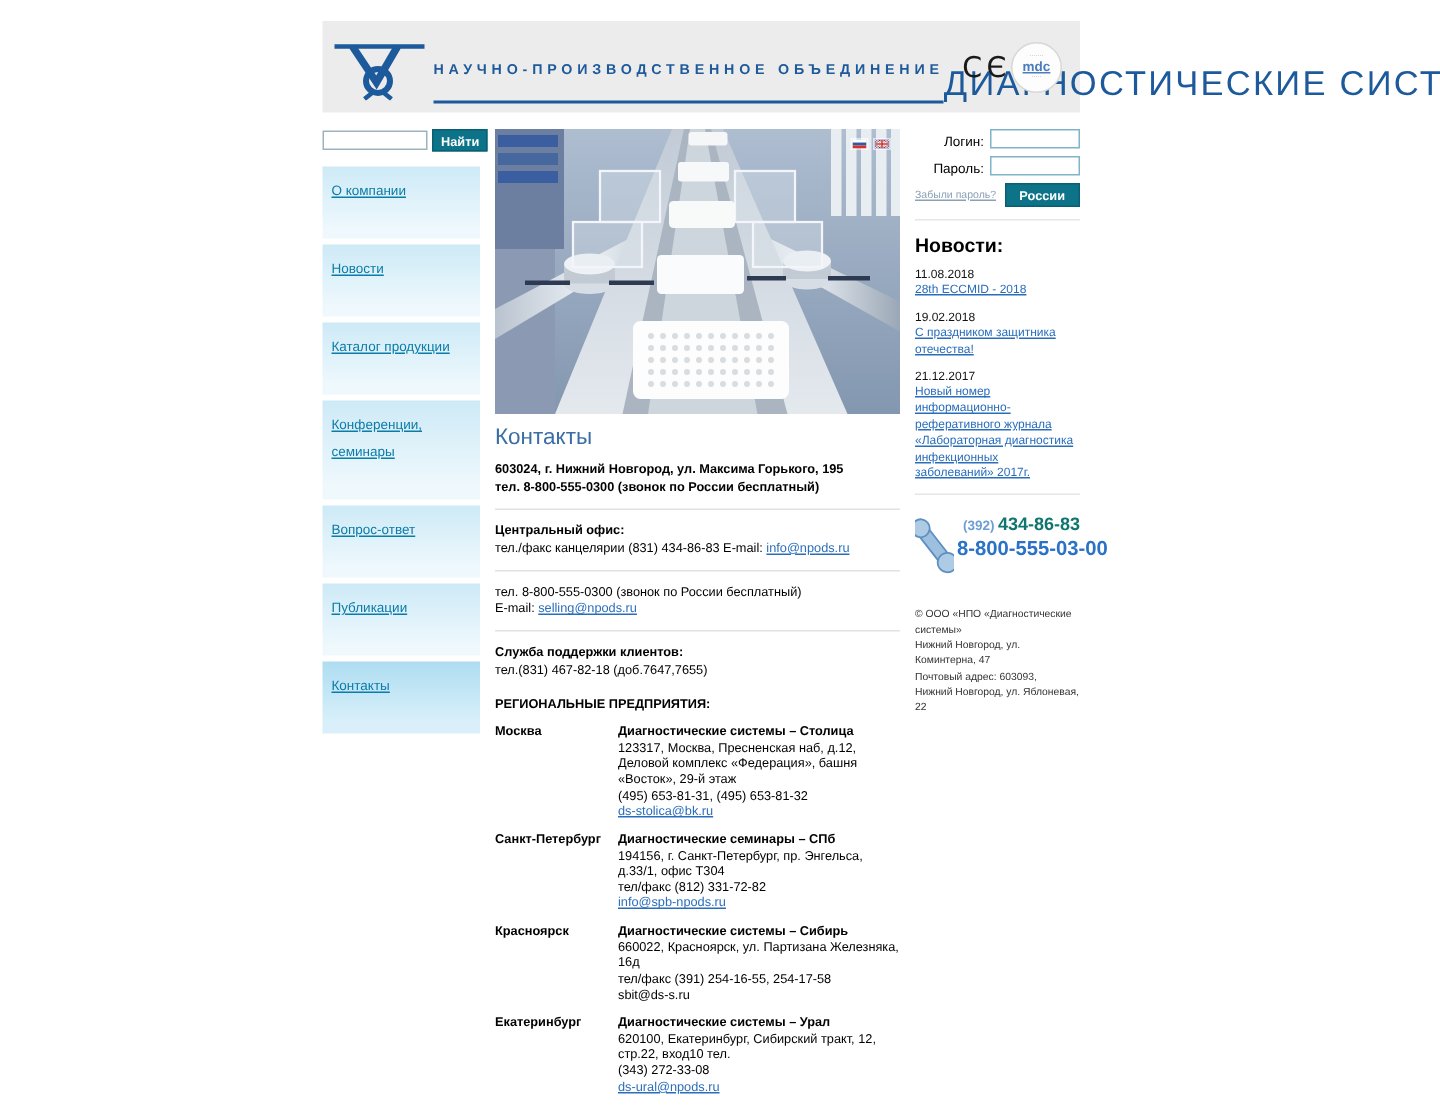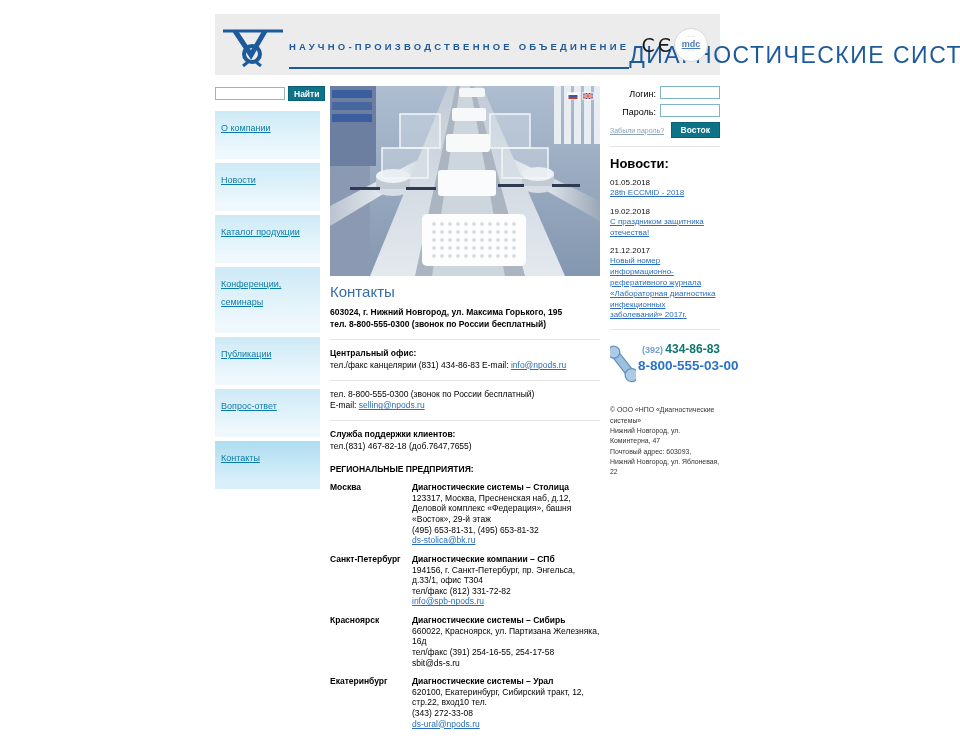--- a/index.html
+++ b/index.html
@@ -113,22 +113,22 @@
     <aside class="sidebar">
       <form class="search">
         <input type="text" style="">
         <button type="submit">Найти</button>
       </form>
       <nav id="menu">
           <div class="menu-item"><a href="#">О компании</a></div>
           <div class="menu-item"><a href="#">Новости</a></div>
           <div class="menu-item"><a href="#">Каталог продукции</a></div>
           <div class="menu-item"><a href="#">Конференции, семинары</a></div>
+          <div class="menu-item"><a href="#">Вопрос-ответ</a></div>
           <div class="menu-item"><a href="#">Публикации</a></div>
-          <div class="menu-item"><a href="#">Вопрос-ответ</a></div>
           <div class="menu-item active"><a href="#">Контакты</a></div>
         </nav>
     </aside>
 
     <main class="main">
 
       <div class="hero">
         <svg class="scene" width="270" height="190" viewBox="0 0 270 190">
           <defs>
             <linearGradient id="bg" x1="0" y1="0" x2="0" y2="1">
@@ -304,21 +304,21 @@
               <div class="reg-details">
                 <div class="reg-name">Диагностические системы – Столица</div>
                 <div class="reg-line"><span>123317, Москва, Пресненская наб, д.12, Деловой комплекс «Федерация», башня «Восток», 29-й этаж</span></div>
                 <div class="reg-line"><span>(495) 653-81-31, (495) 653-81-32</span></div>
                 <div class="reg-line"><a class="lnk" href="#">ds-stolica@bk.ru</a></div>
               </div>
             </div>
             <div class="reg-row">
               <div class="reg-region">Санкт-Петербург</div>
               <div class="reg-details">
-                <div class="reg-name">Диагностические компании – СПб</div>
+                <div class="reg-name">Диагностические семинары – СПб</div>
                 <div class="reg-line"><span>194156, г. Санкт-Петербург, пр. Энгельса, д.33/1, офис Т304</span></div>
                 <div class="reg-line"><span>тел/факс (812) 331-72-82</span></div>
                 <div class="reg-line"><a class="lnk" href="#">info@spb-npods.ru</a></div>
               </div>
             </div>
             <div class="reg-row">
               <div class="reg-region">Красноярск</div>
               <div class="reg-details">
                 <div class="reg-name">Диагностические системы – Сибирь</div>
                 <div class="reg-line"><span>660022, Красноярск, ул. Партизана Железняка, 16д</span></div>
@@ -345,28 +345,28 @@
         <div class="login-row">
           <label>Логин:</label>
           <input type="text" style="">
         </div>
         <div class="login-row">
           <label>Пароль:</label>
           <input type="password" style="">
         </div>
         <div class="login-actions">
           <a class="forgot" href="#">Забыли пароль?</a>
-          <button class="btn-login">Восток</button>
+          <button class="btn-login">России</button>
         </div>
       </div>
 
       <div class="news">
         <h2>Новости:</h2>
         <div id="news-items">
-            <div class="news-item"><div class="news-date">01.05.2018</div><a href="#">28th ECCMID - 2018</a></div>
+            <div class="news-item"><div class="news-date">11.08.2018</div><a href="#">28th ECCMID - 2018</a></div>
             <div class="news-item"><div class="news-date">19.02.2018</div><a href="#">С праздником защитника отечества!</a></div>
             <div class="news-item"><div class="news-date">21.12.2017</div><a href="#">Новый номер информационно-реферативного журнала «Лабораторная диагностика инфекционных заболеваний» 2017г.</a></div>
           </div>
       </div>
 
       <div class="phone-block">
         <div class="phone-icon-wrap">
           <svg width="26" height="40" viewBox="0 0 26 40">
             <g transform="rotate(-38 13 20)">
               <rect x="9" y="2" width="8" height="34" rx="4" fill="#9dc0de" stroke="#5d8fc0" stroke-width="1.2"></rect>

